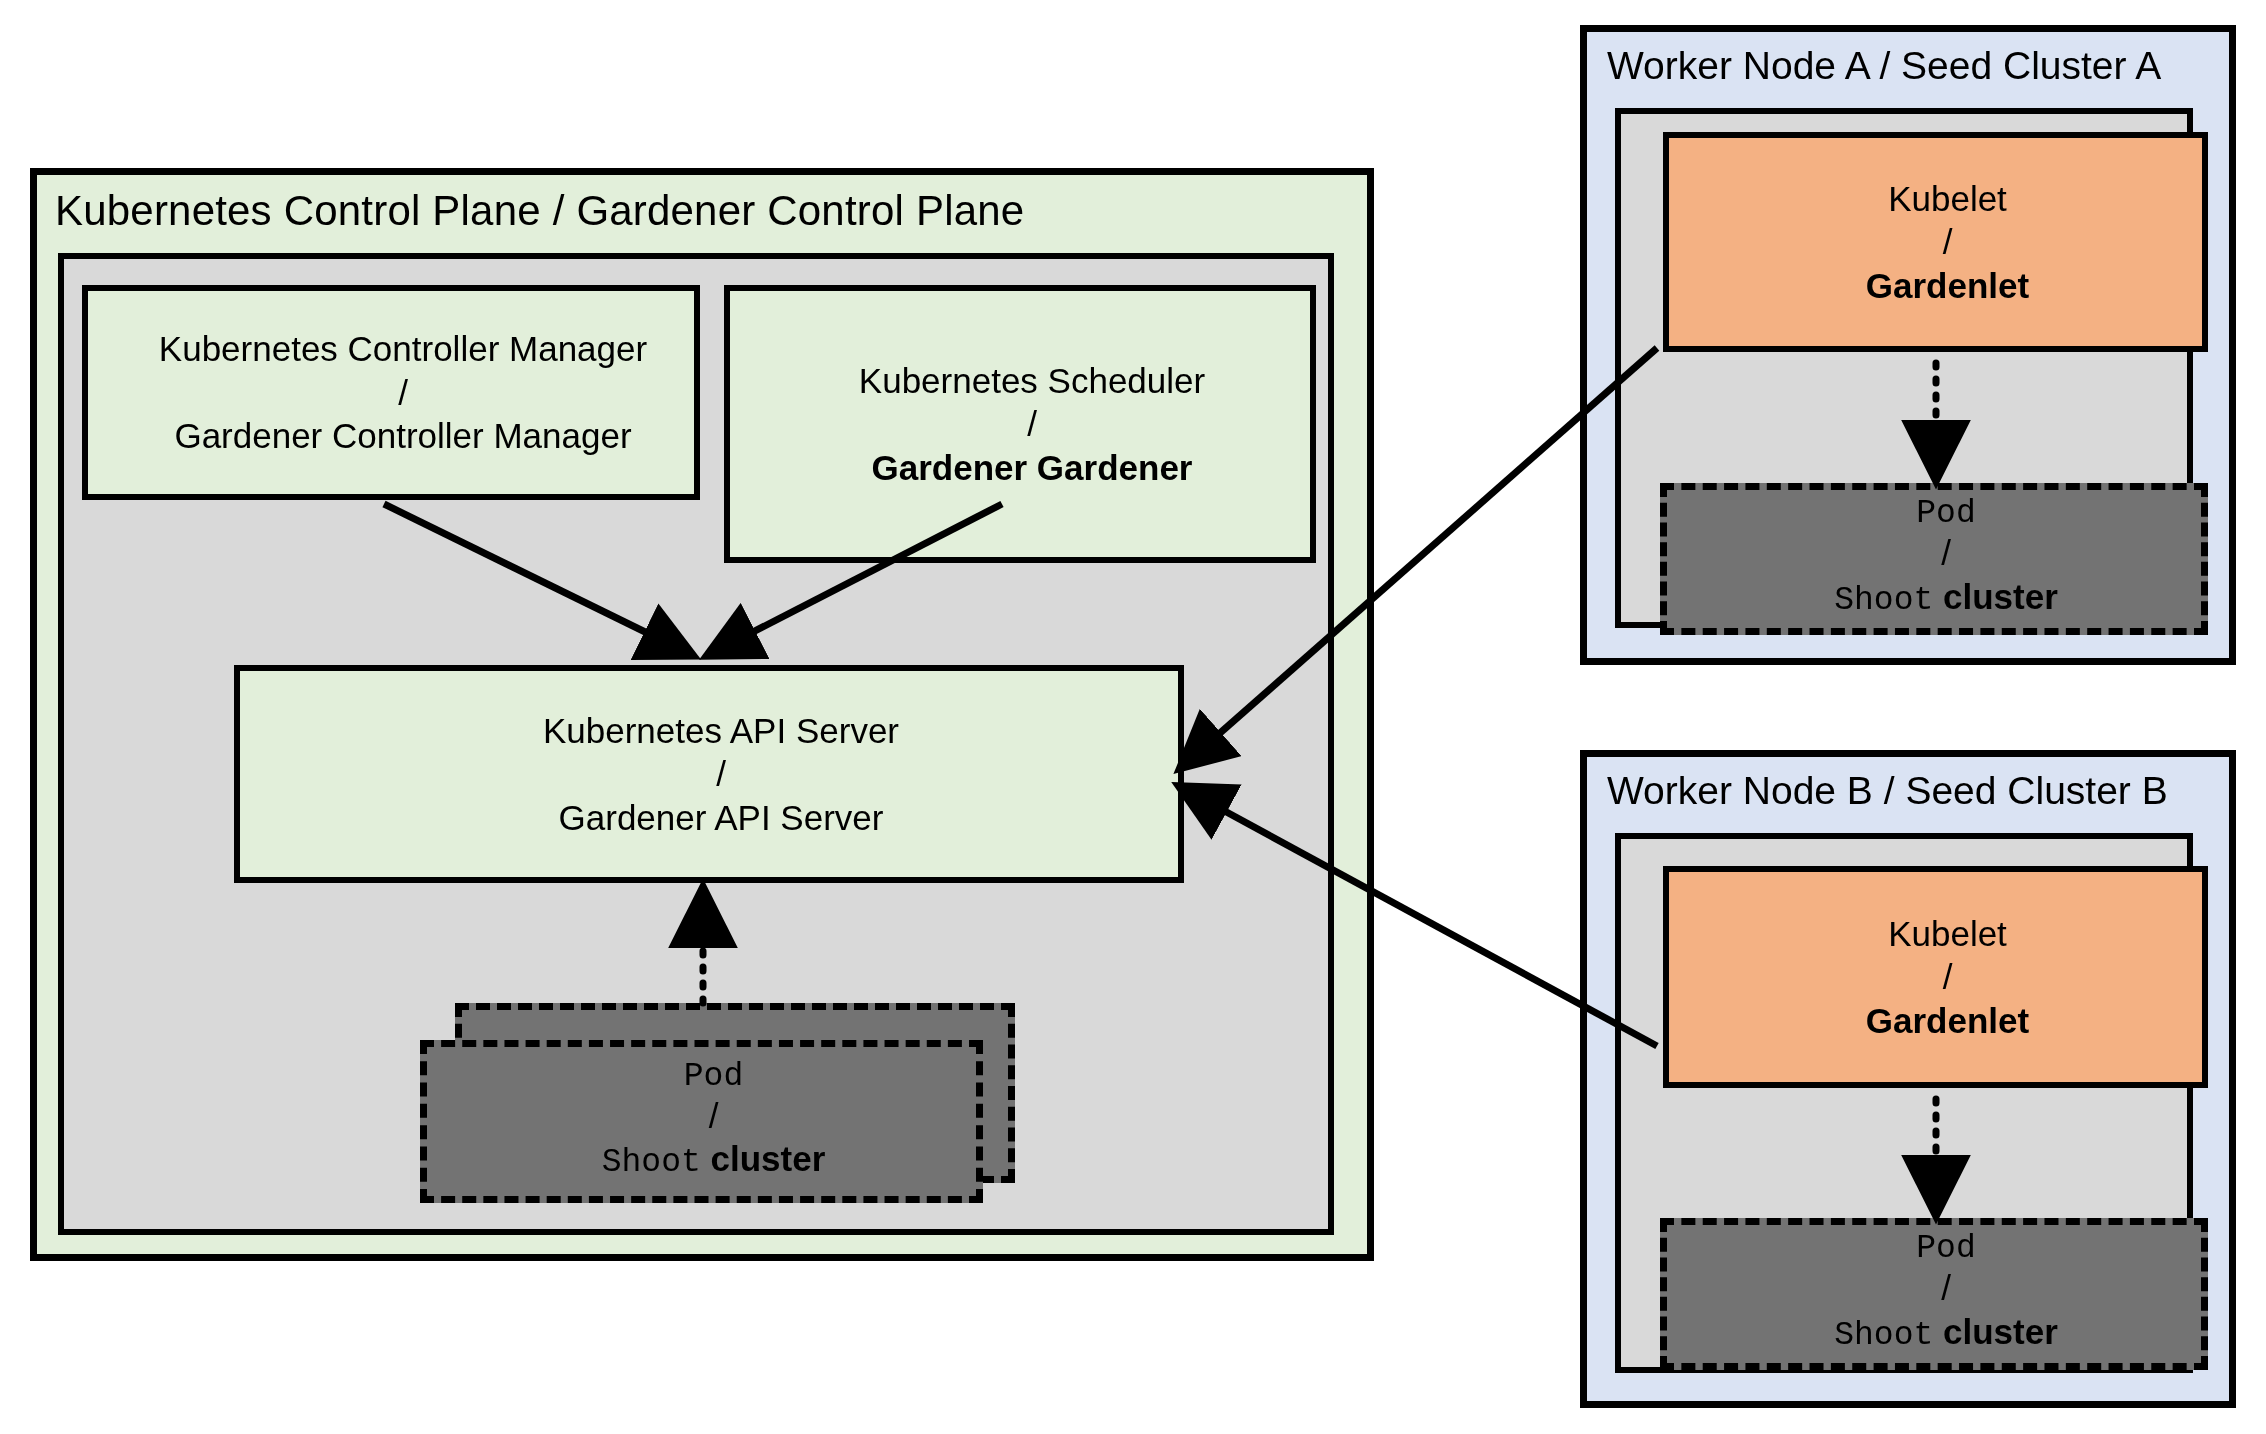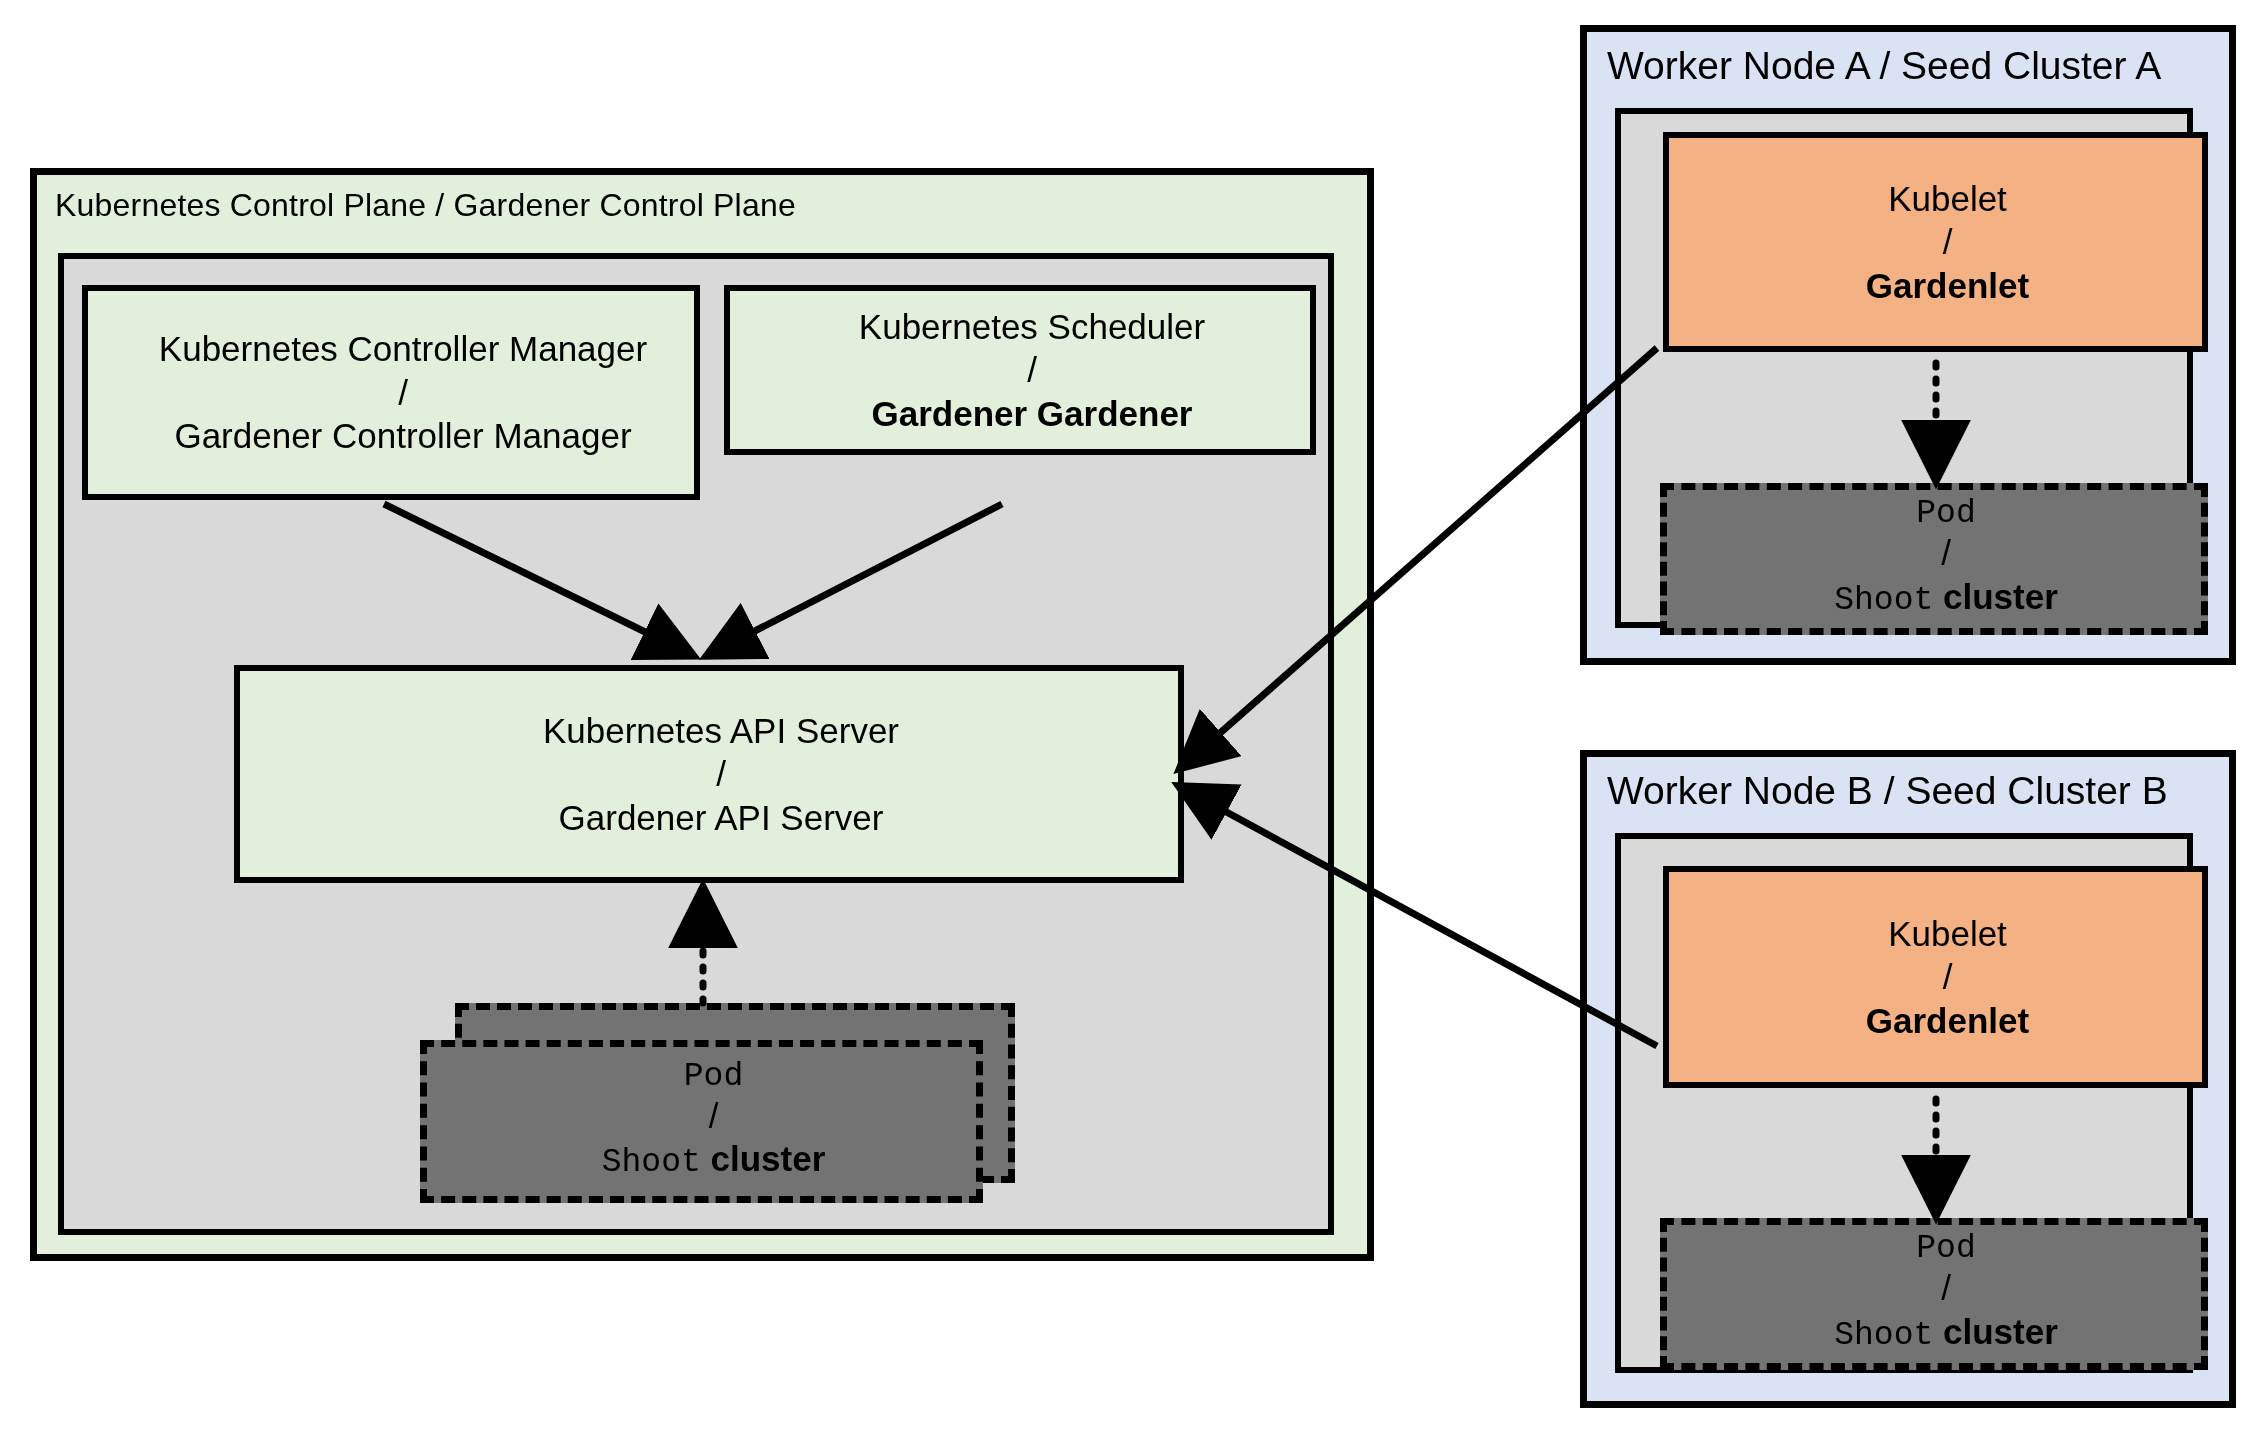--- a/index.html
+++ b/index.html
@@ -9,39 +9,39 @@
 
   
   .box{position:absolute;box-sizing:border-box;}
   .solid{border:6px solid #000;}
   .dashed{border:7px dashed #000;}
   .ctr{display:flex;flex-direction:column;align-items:center;justify-content:center;padding-left:24px;}
 
   
   #control-plane-panel{left:30px;top:168px;width:1344px;height:1093px;
       background:#e2efda;border:7px solid #000;}
-  #control-plane-title{position:absolute;left:18px;top:12px;font-size:32px;
+  #control-plane-title{position:absolute;left:18px;top:12px;font-size:42px;
       letter-spacing:.2px;white-space:nowrap;}
   #control-plane-inner{position:absolute;left:21px;top:78px;width:1276px;height:982px;
       background:#d9d9d9;border:6px solid #000;box-sizing:border-box;}
 
   #worker-a-panel{left:1580px;top:25px;width:656px;height:640px;
       background:#dae3f3;border:7px solid #000;}
   #worker-b-panel{left:1580px;top:750px;width:656px;height:658px;
       background:#dae3f3;border:7px solid #000;}
   .worker-title{position:absolute;left:20px;top:12px;font-size:39px;white-space:nowrap;}
   .worker-inner{position:absolute;left:28px;top:76px;width:578px;
       background:#d9d9d9;border:6px solid #000;box-sizing:border-box;}
   #worker-a-inner{height:520px;}
   #worker-b-inner{height:540px;}
 
   
   .green{background:#e2efda;border:6px solid #000;margin-left:12px;}
   #controller-manager-box{left:70px;top:285px;width:618px;height:215px;}
-  #scheduler-box{left:712px;top:285px;width:592px;height:170px;}
+  #scheduler-box{left:712px;top:285px;width:592px;height:278px;}
   #api-server-box{left:222px;top:665px;width:950px;height:218px;}
 
   
   .orange{background:#f4b183;border:6px solid #000;}
   #kubelet-a-box{left:1663px;top:132px;width:545px;height:220px;}
   #kubelet-b-box{left:1663px;top:866px;width:545px;height:222px;}
 
   
   .pod{background:#737373;}
   #pod-cp-back{left:455px;top:1003px;width:560px;height:180px;}

